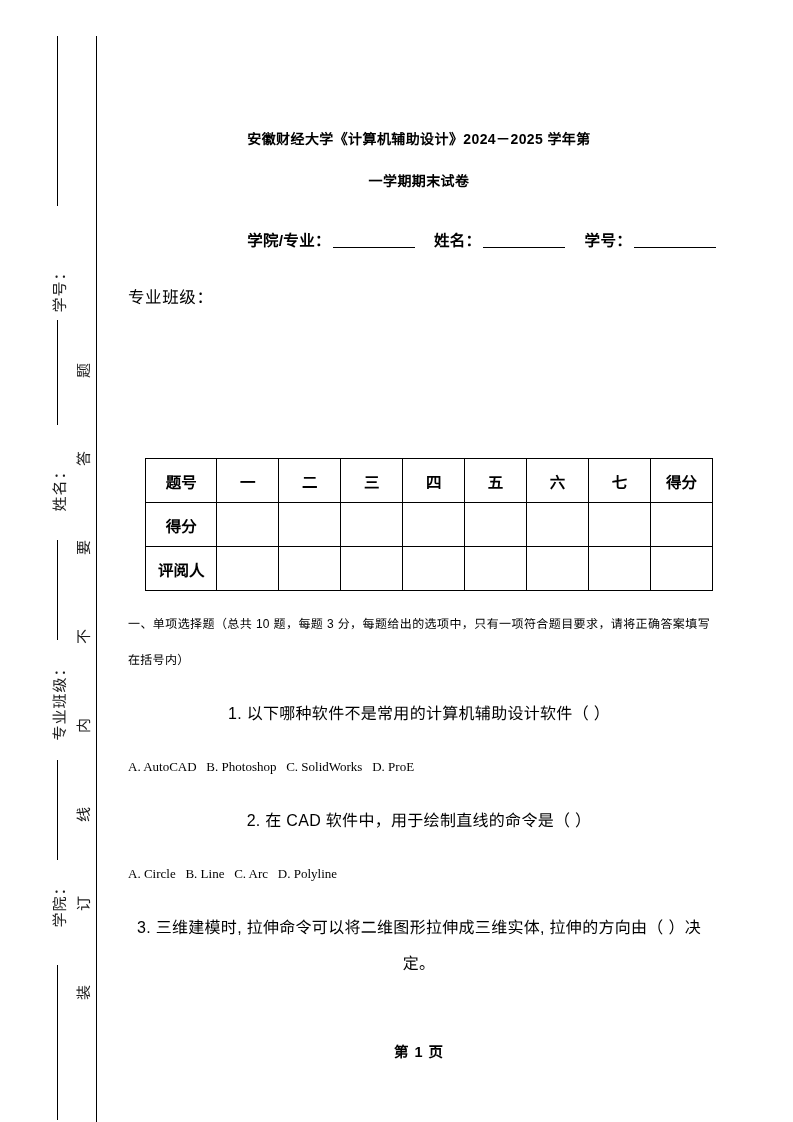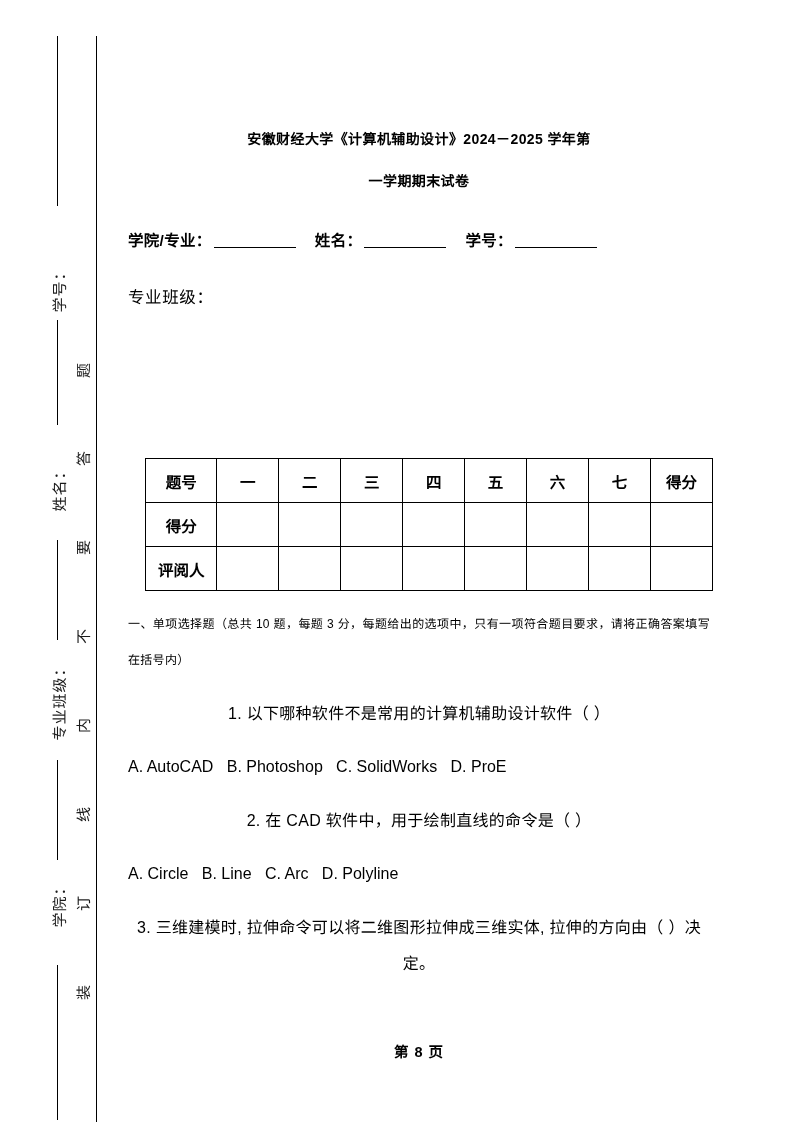--- a/index.html
+++ b/index.html
@@ -78,24 +78,24 @@
     text-align: center;
     font-family: "Liberation Sans", "DejaVu Sans", sans-serif;
     font-weight: bold;
     font-size: 14px;
     line-height: 42px;
     letter-spacing: 0.4px;
   }
 
   #student-info {
     position: absolute;
-    left: 0;
+    left: 8px;
     top: 228px;
     width: 582px;
-    text-align: left;
+    text-align: right;
     font-family: "Liberation Sans", "DejaVu Sans", sans-serif;
     font-weight: bold;
     font-size: 15.5px;
     letter-spacing: 0.3px;
   }
   .blank-line {
     display: inline-block;
     border-bottom: 1.4px solid #000;
     width: 82px;
     margin: 0 2px;
@@ -155,22 +155,22 @@
   .q-block { margin-bottom: 4px; }
   .q-stem {
     font-family: "Liberation Sans", "DejaVu Sans", sans-serif;
     font-size: 16px;
     line-height: 36px;
     letter-spacing: 0.3px;
     margin-top: 18px;
     text-align: center;
   }
   .q-options {
-    font-family: Liberation Sans, sans-serif;
-    font-size: 16px;
+    font-family: Liberation Serif, serif;
+    font-size: 13px;
     line-height: 36px;
     margin-top: 17px;
     white-space: pre;
   }
 
   #page-footer {
     position: absolute;
     left: 0;
     top: 1040px;
     width: 582px;
@@ -279,15 +279,15 @@
       <div class="q-stem">2. 在 CAD 软件中，用于绘制直线的命令是（   ）</div>
       <div class="q-options">A. Circle   B. Line   C. Arc   D. Polyline</div>
     </div>
 
     <div class="q-block">
       <div class="q-stem">3. 三维建模时, 拉伸命令可以将二维图形拉伸成三维实体, 拉伸的方向由（   ）决定。</div>
     </div>
 
   </div>
 
-  <div id="page-footer">第 8 页</div>
+  <div id="page-footer">第 1 页</div>
 
 </div>
 
 </body></html>

